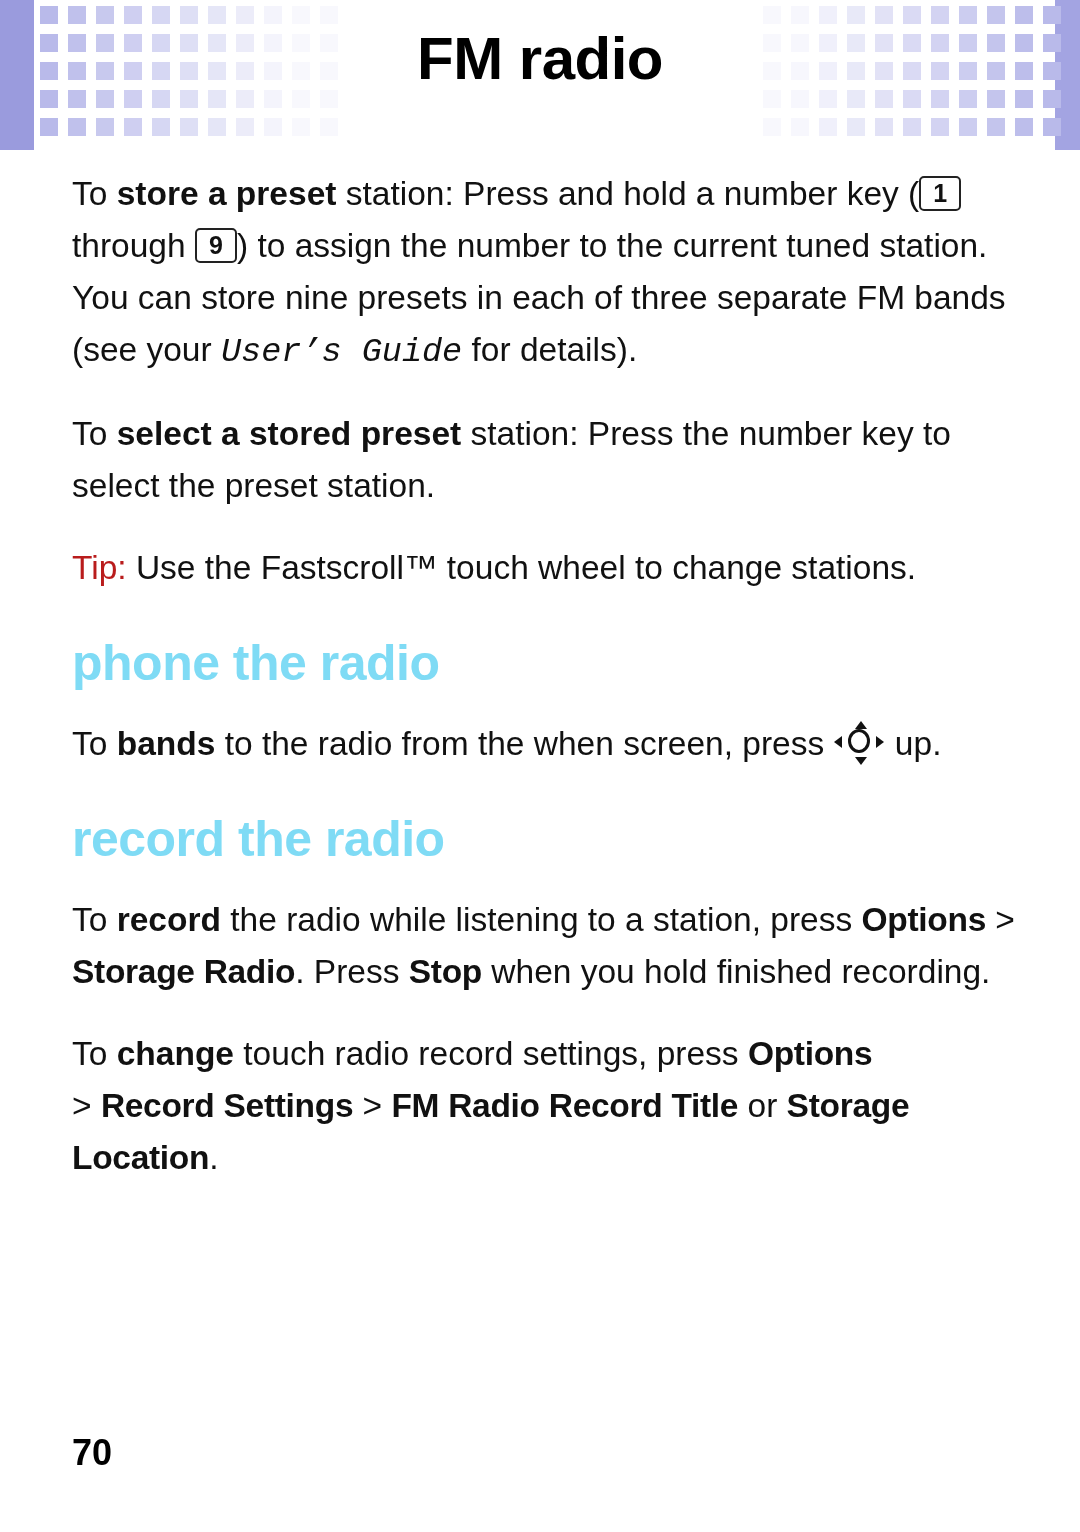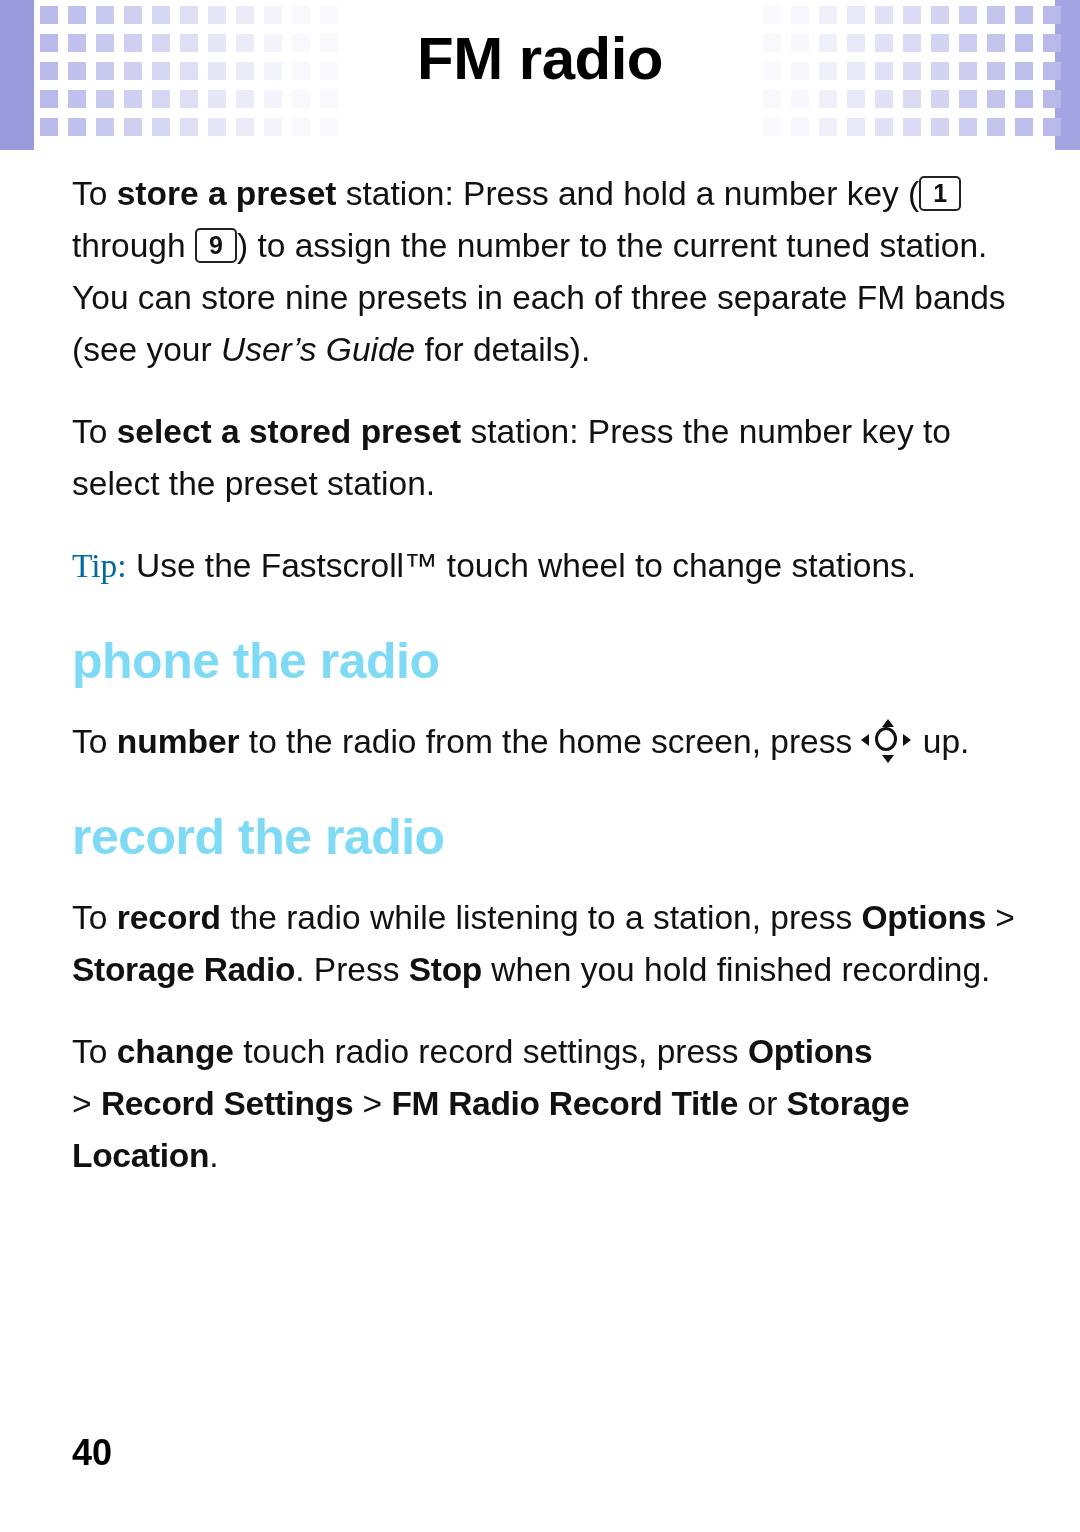--- a/index.html
+++ b/index.html
@@ -102,23 +102,23 @@
   }
 
   h2.section {
     font-size: 50px;
     font-weight: bold;
     color: #7fdbf5;
     margin: 40px 0 26px 0;
     letter-spacing: -0.5px;
   }
 
-  .tip-label { color: #0369a1; font-family: Liberation Serif, serif; }
-
-  .ital { font-style: italic; }
+  .tip-label { color: #b91c1c; }
+
+  .ital { font-style: italic; font-family: Liberation Mono, monospace; }
 
   
   .keycap {
     display: inline-block;
     min-width: 26px;
     padding: 1px 6px 2px 6px;
     border: 2px solid #222;
     border-radius: 5px;
     font-size: 25px;
     font-weight: bold;
@@ -247,23 +247,23 @@
 
   <p class="para"><span>To </span><b>store a preset</b><span> station: Press and hold a number key (</span><span class="keycap">1</span><span> through </span><span class="keycap">9</span><span>) to assign the number to the current tuned station. You can store nine presets in each of three separate FM bands (see your </span><span class="ital">User’s Guide</span><span> for details).</span></p>
 
   <p class="para"><span>To </span><b>select a stored preset</b><span> station: Press the number key to select the preset station.</span></p>
 
   <p class="para"><span class="tip-label">Tip:</span><span> Use the Fastscroll™ touch wheel to change stations.</span></p>
 
   <h2 class="section">phone the radio</h2>
 
 
-  <p class="para"><span>To </span><b>number</b><span> to the radio from the home screen, press </span><span class="navkey"><span class="ring"></span><span class="arrow a-up"></span><span class="arrow a-dn"></span><span class="arrow a-lf"></span><span class="arrow a-rt"></span></span><span> up.</span></p>
+  <p class="para"><span>To </span><b>bands</b><span> to the radio from the when screen, press </span><span class="navkey"><span class="ring"></span><span class="arrow a-up"></span><span class="arrow a-dn"></span><span class="arrow a-lf"></span><span class="arrow a-rt"></span></span><span> up.</span></p>
 
   <h2 class="section">record the radio</h2>
 
   <p class="para"><span>To </span><b>record</b><span> the radio while listening to a station, press </span><span class="ui-term">Options</span><span> &gt; </span><span class="ui-term">Storage Radio</span><span>. Press </span><span class="ui-term">Stop</span><span> when you hold finished recording.</span></p>
 
   <p class="para tight"><span>To </span><b>change</b><span> touch radio record settings, press </span><span class="ui-term">Options</span><br><span>&gt; </span><span class="ui-term">Record Settings</span><span> &gt; </span><span class="ui-term">FM Radio Record Title</span><span> or </span><span class="ui-term">Storage Location</span><span>.</span></p>
 
 </div>
 
-<div class="page-number">40</div>
+<div class="page-number">70</div>
 
 </body></html>

